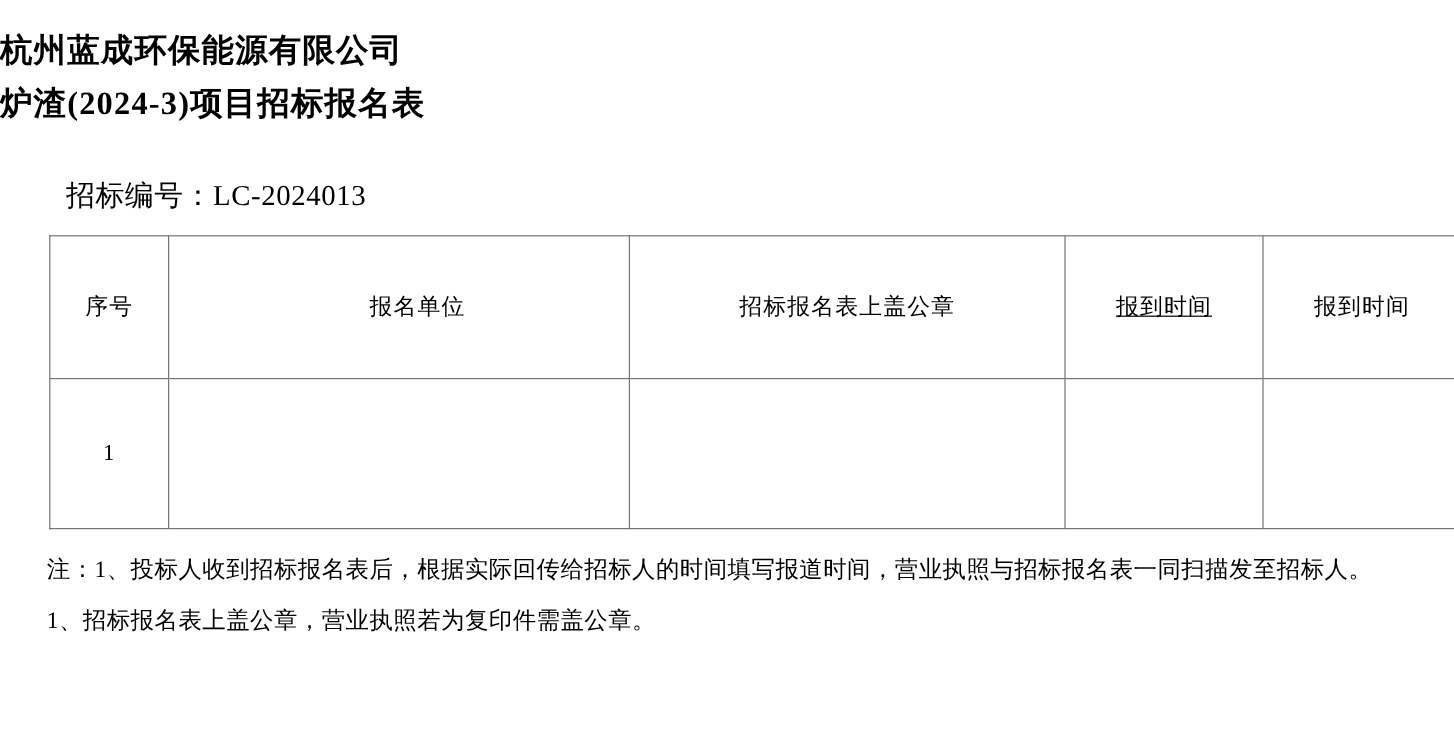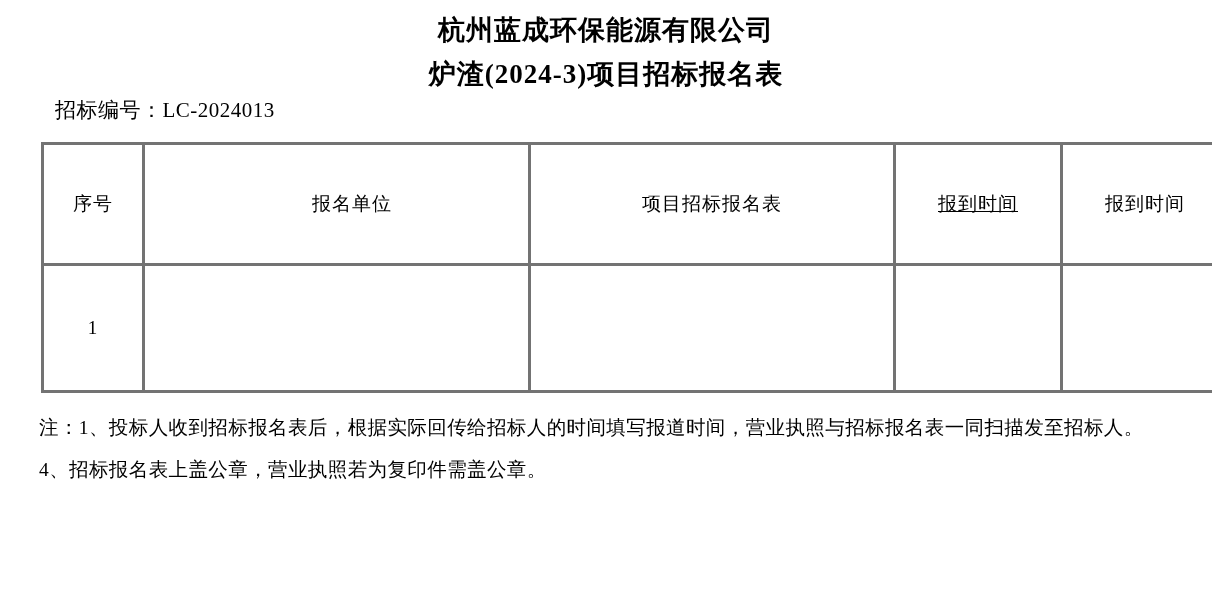--- a/index.html
+++ b/index.html
@@ -14,47 +14,48 @@
     color: #000000;
     overflow: hidden;
   }
   .page {
     position: relative;
     width: 1212px;
     height: 608px;
     box-sizing: border-box;
   }
   .title-block {
-    text-align: center;
-    padding-top: 8px;
+    text-align: left;
+    padding-top: 20px;
   }
   .title-line {
     font-size: 27px;
     font-weight: bold;
     line-height: 44px;
     letter-spacing: 1px;
   }
   .bid-no {
+    margin-top: 42px;
     margin-left: 55px;
-    font-size: 21px;
+    font-size: 24px;
     line-height: 28px;
     letter-spacing: 0.5px;
   }
   .table-wrap {
     margin-top: 18px;
     margin-left: 41px;
     margin-right: 41px;
   }
   table.reg-table {
     border-collapse: collapse;
     width: 1130px;
     table-layout: fixed;
   }
   table.reg-table td {
-    border: 3px solid #737373;
+    border: 1px solid #737373;
     text-align: center;
     vertical-align: middle;
     font-size: 19px;
     letter-spacing: 1px;
   }
   .hdr-row td {
     height: 116px;
   }
   .data-row td {
     height: 122px;
@@ -88,33 +89,33 @@
   </div>
 
   <div class="bid-no">招标编号：LC-2024013</div>
 
   <div class="table-wrap">
     <table class="reg-table">
       <tbody>
         <tr class="hdr-row">
           <td class="col-no">序号</td>
           <td class="col-unit">报名单位</td>
-          <td class="col-contact">项目招标报名表</td>
+          <td class="col-contact">招标报名表上盖公章</td>
           <td class="col-time">报到时间</td>
           <td class="col-license">报到时间</td>
         </tr>
         <tr class="data-row">
           <td class="col-no">1</td>
           <td class="col-unit"></td>
           <td class="col-contact"></td>
           <td class="col-time"></td>
           <td class="col-license"></td>
         </tr>
       </tbody>
     </table>
   </div>
 
   <div class="notes">
     <p class="note-p">注：1、投标人收到招标报名表后，根据实际回传给招标人的时间填写报道时间，营业执照与招标报名表一同扫描发至招标人。</p>
-    <p class="note-p">4、招标报名表上盖公章，营业执照若为复印件需盖公章。</p>
+    <p class="note-p">1、招标报名表上盖公章，营业执照若为复印件需盖公章。</p>
   </div>
 
 </div>
 
 </body></html>

